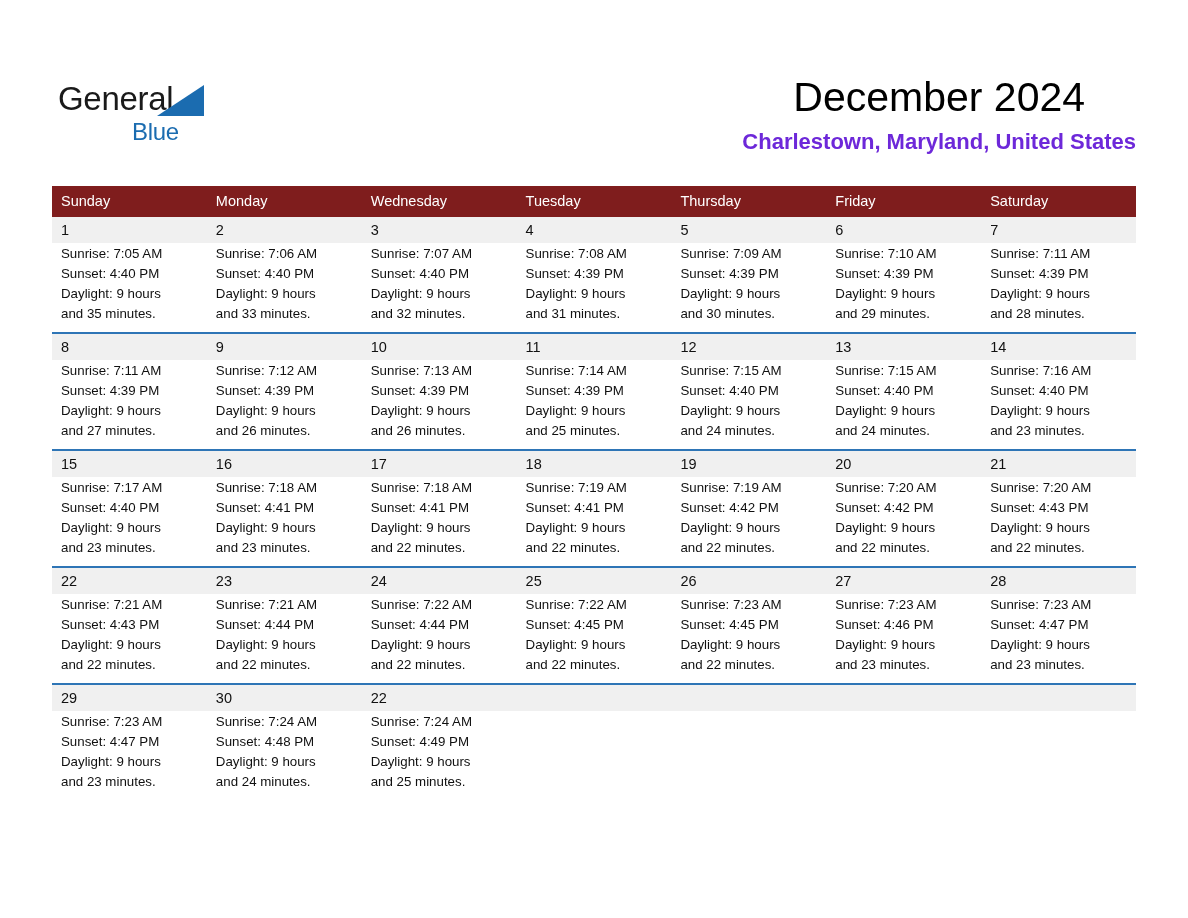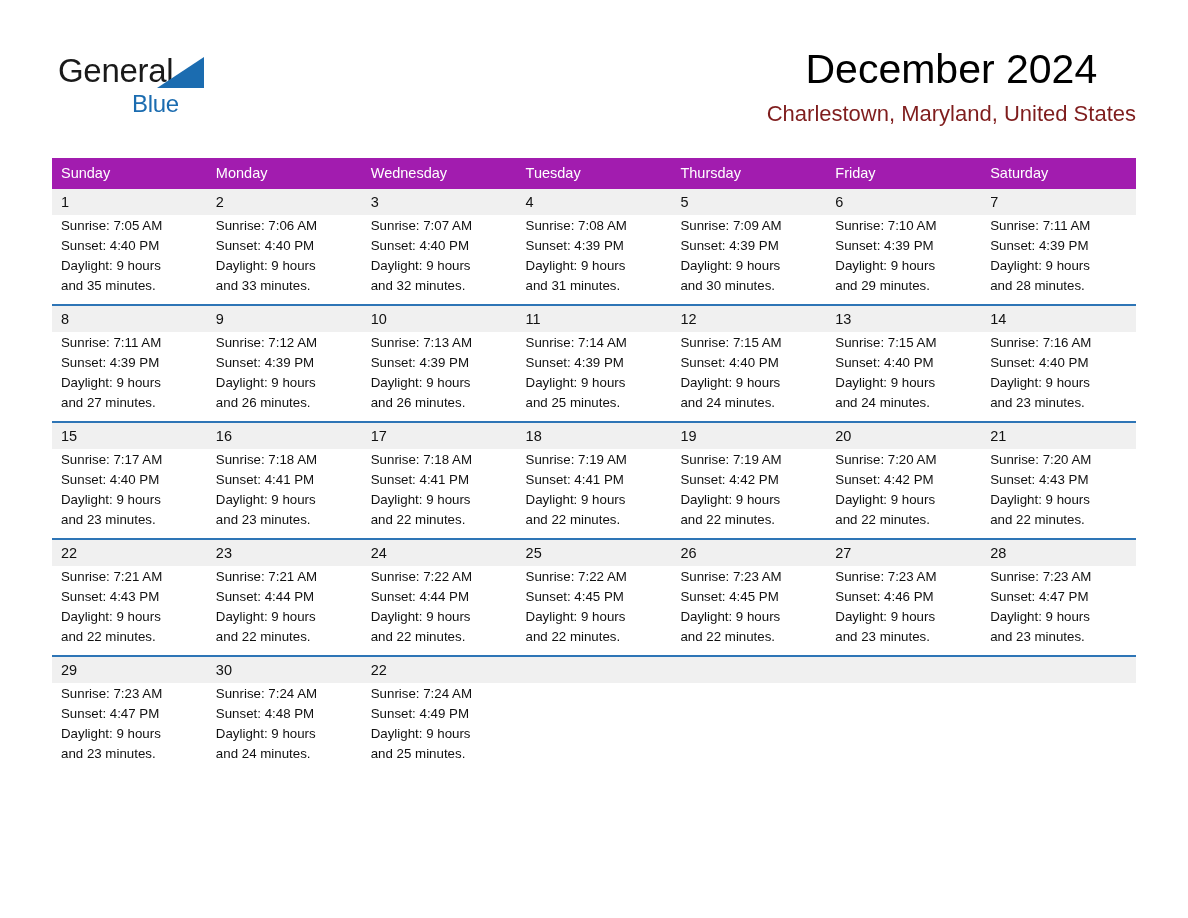--- a/index.html
+++ b/index.html
@@ -12,20 +12,21 @@
     height: 918px;
     font-family: "Liberation Sans", sans-serif;
     color: #000000;
     overflow: hidden;
   }
   .page {
     position: relative;
     width: 1188px;
     height: 702px;
     box-sizing: border-box;
+    margin-top: 28px;
   }
 
   
   .header {
     position: absolute;
     left: 0;
     top: 0;
     width: 1188px;
     height: 150px;
   }
@@ -76,36 +77,36 @@
     line-height: 50px;
     font-weight: normal;
     color: #000000;
     white-space: nowrap;
     text-align: center;
   }
   .location-title {
     margin-top: 6px;
     font-size: 22px;
     line-height: 28px;
-    font-weight: normal;
-    color: #7f1d1d;
+    font-weight: bold;
+    color: #6d28d9;
     white-space: nowrap;
   }
 
   
   .calendar {
     position: absolute;
     left: 52px;
     top: 158px;
     width: 1084px;
   }
   .cal-head {
     display: flex;
     width: 100%;
-    background: #a21caf;
+    background: #7f1d1d;
     height: 31px;
   }
   .cal-head .dow {
     flex: 1 1 0;
     box-sizing: border-box;
     padding-left: 9px;
     color: #ffffff;
     font-size: 14.5px;
     line-height: 31px;
     white-space: nowrap;

